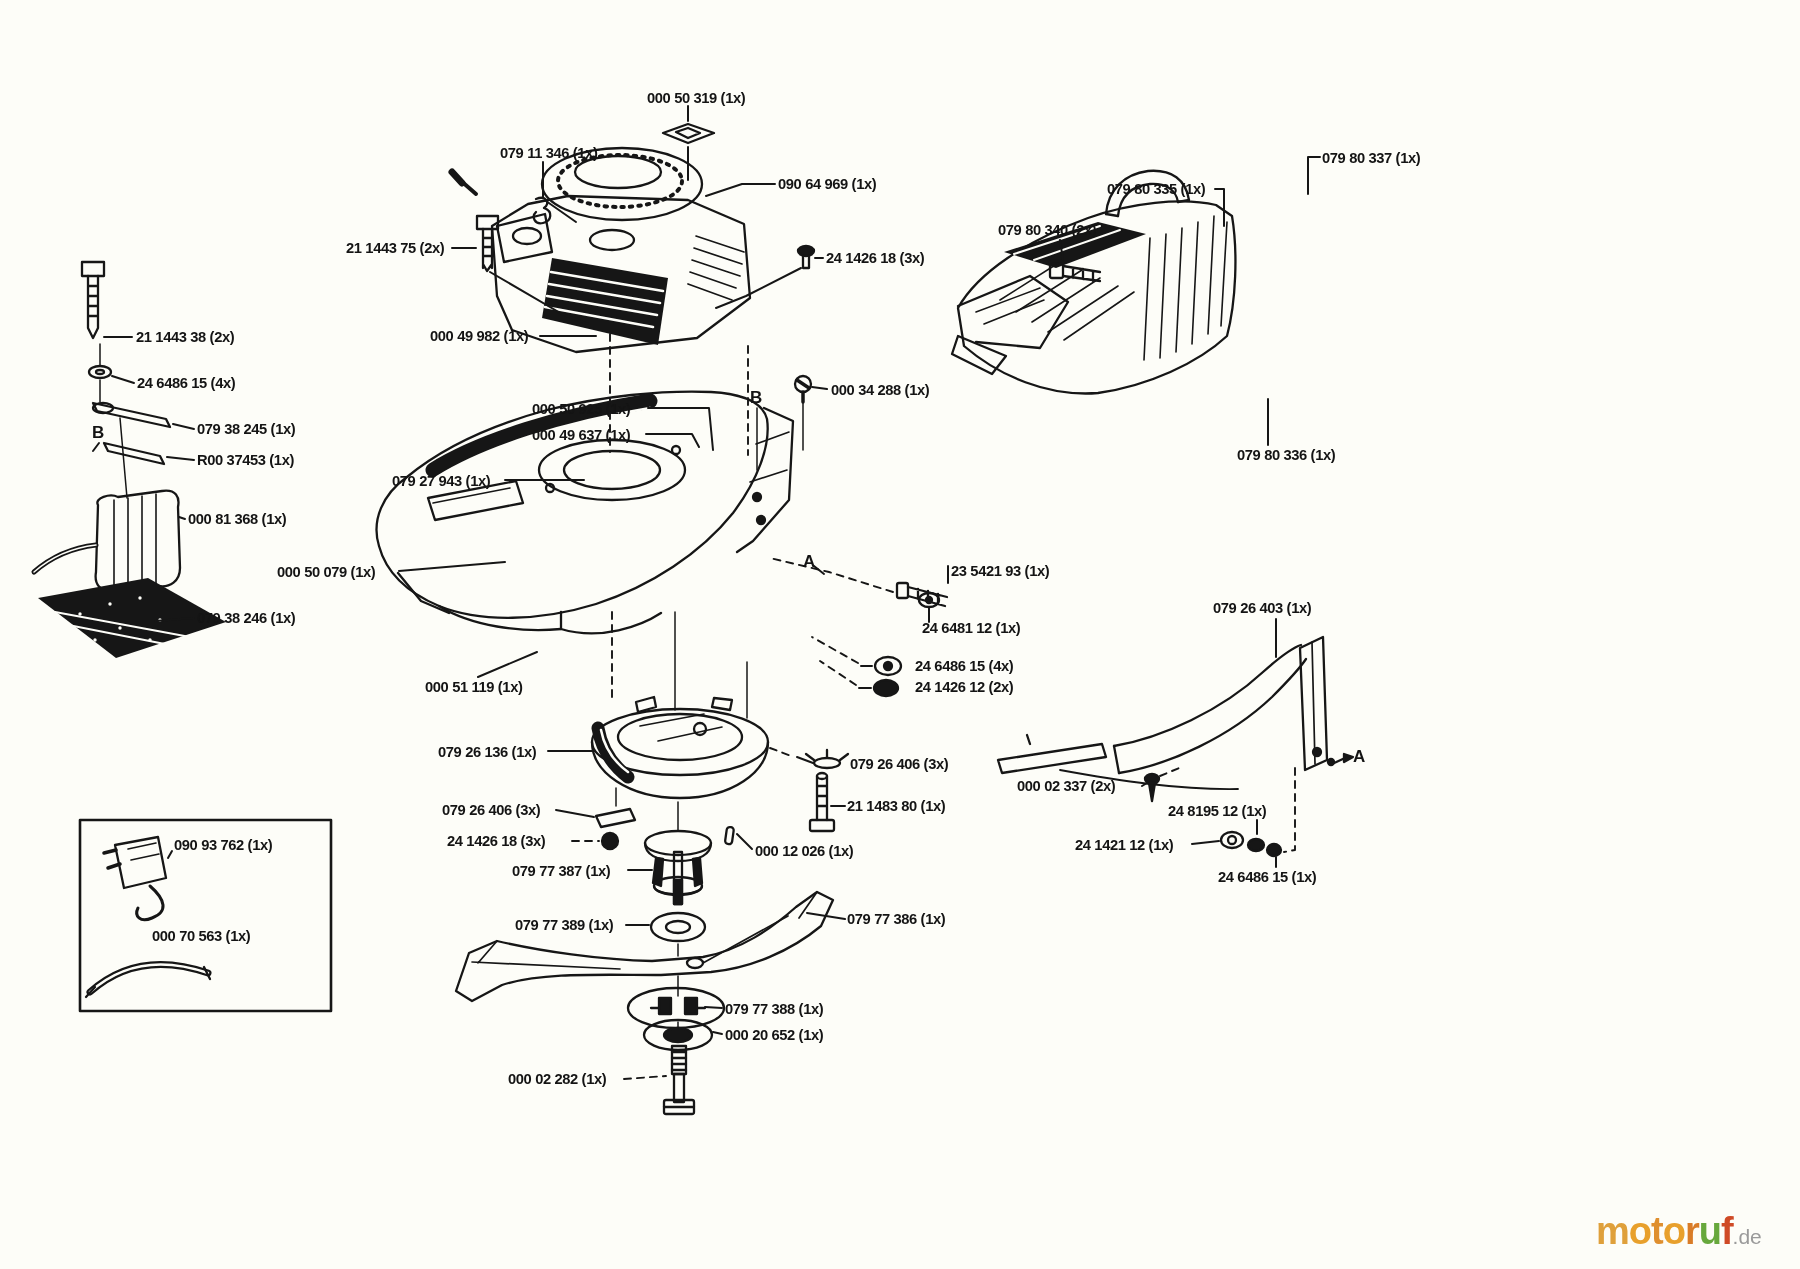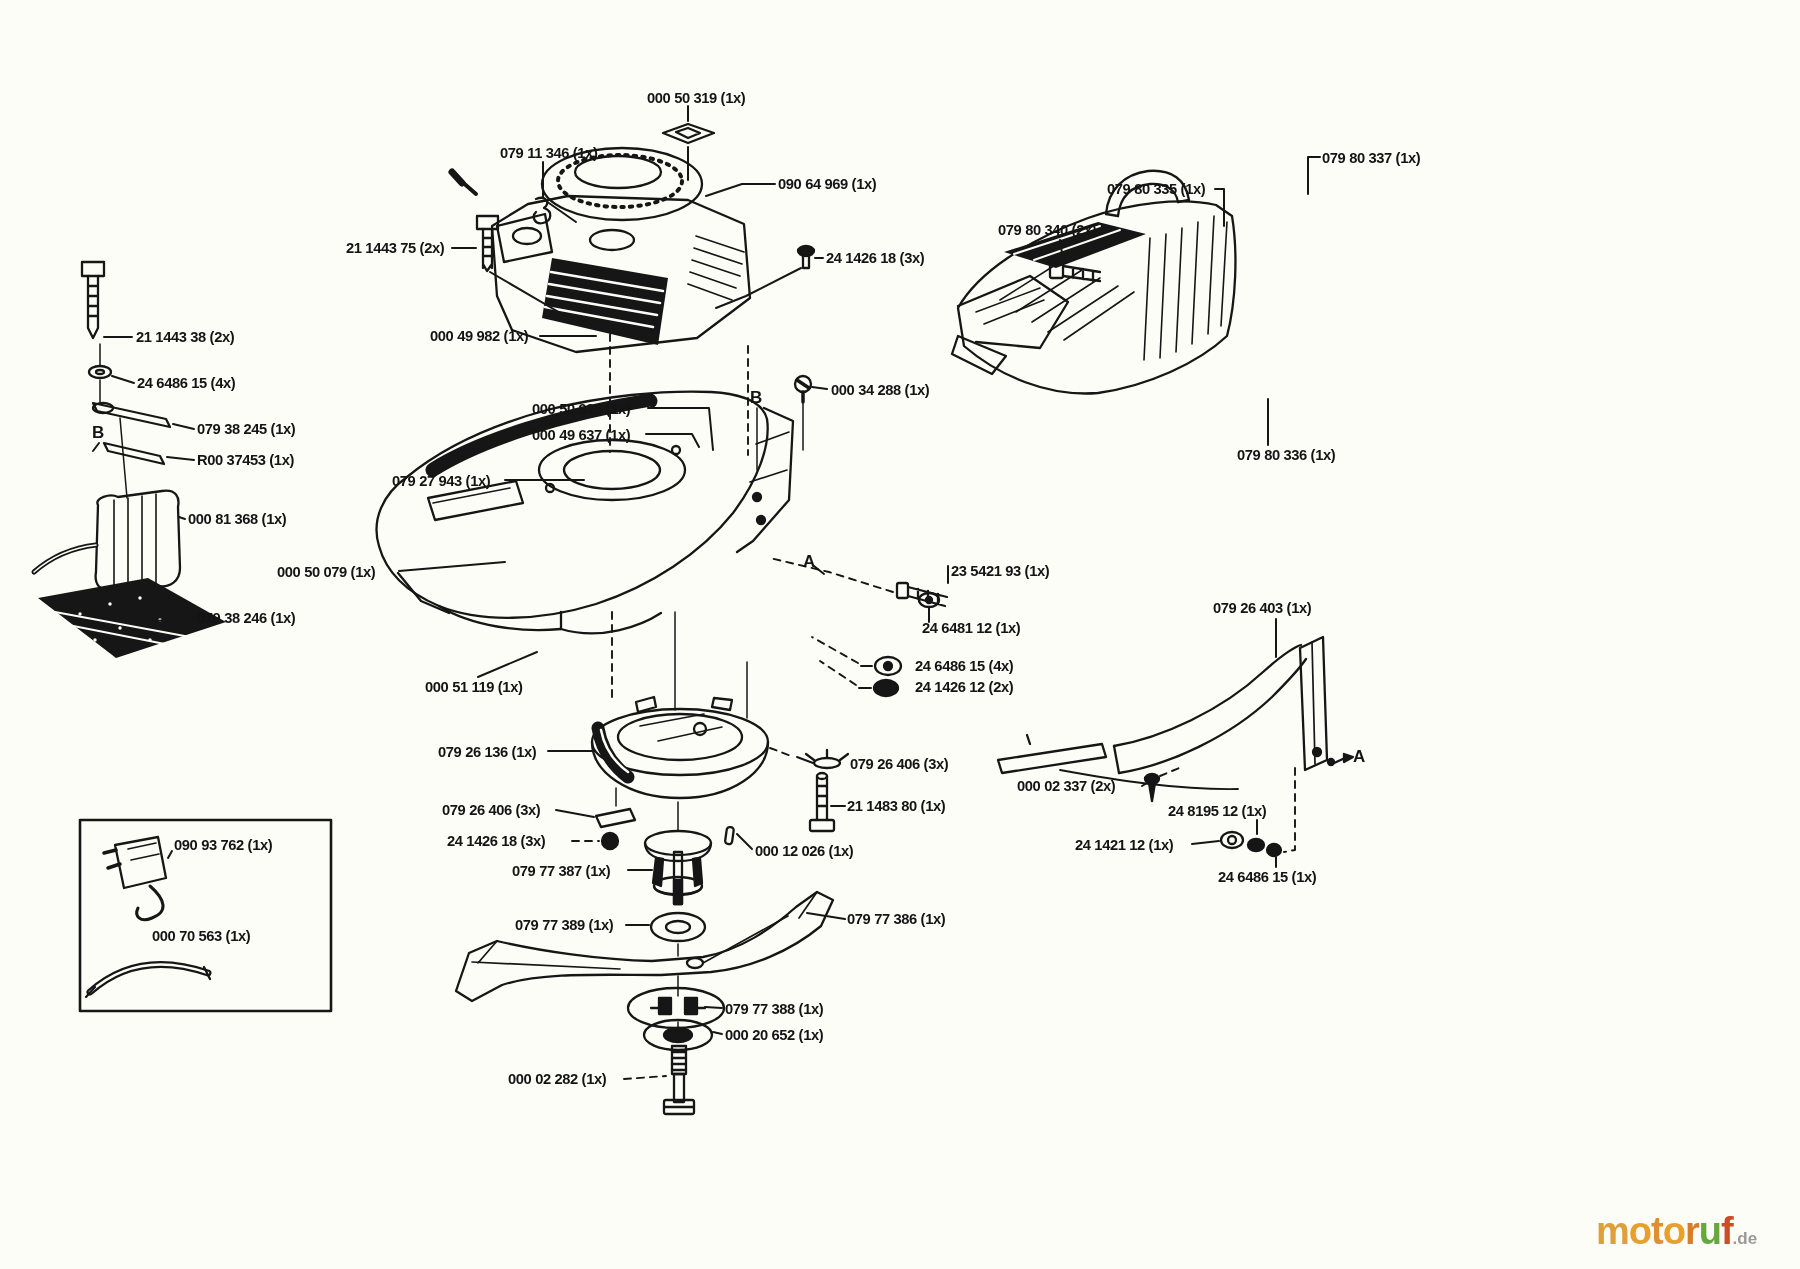--- a/index.html
+++ b/index.html
@@ -5,21 +5,21 @@
   html,body{margin:0;padding:0;background:#e8e8e8}
   .canvas{position:relative;width:1800px;height:1269px;background:#fdfdf8;overflow:hidden;
           font-family:"Liberation Sans",sans-serif}
   .canvas svg{position:absolute;left:0;top:0}
   .lbl{position:absolute;font-weight:bold;font-size:15.5px;color:#141414;
        letter-spacing:-0.4px;white-space:nowrap;transform:scaleX(.95);transform-origin:left top;
        line-height:16px}
   .marker{position:absolute;font-weight:bold;font-size:17px;color:#141414;line-height:17px}
   .watermark{position:absolute;left:1596px;top:1210px;font-weight:bold;font-size:38px;
              letter-spacing:-1px;line-height:42px;white-space:nowrap}
-  .watermark .suffix{font-size:17px;font-weight:bold;letter-spacing:0}
+  .watermark .suffix{font-size:21px;font-weight:normal;letter-spacing:0}
 </style>
 </head>
 <body>
 
 <div class="canvas" style="background: rgb(253, 253, 248);">
 
 <svg width="1800" height="1269" viewBox="0 0 1800 1269">
   <g stroke="#161616" fill="none" stroke-width="2.3" stroke-linecap="round" stroke-linejoin="round">
 
     <g>

